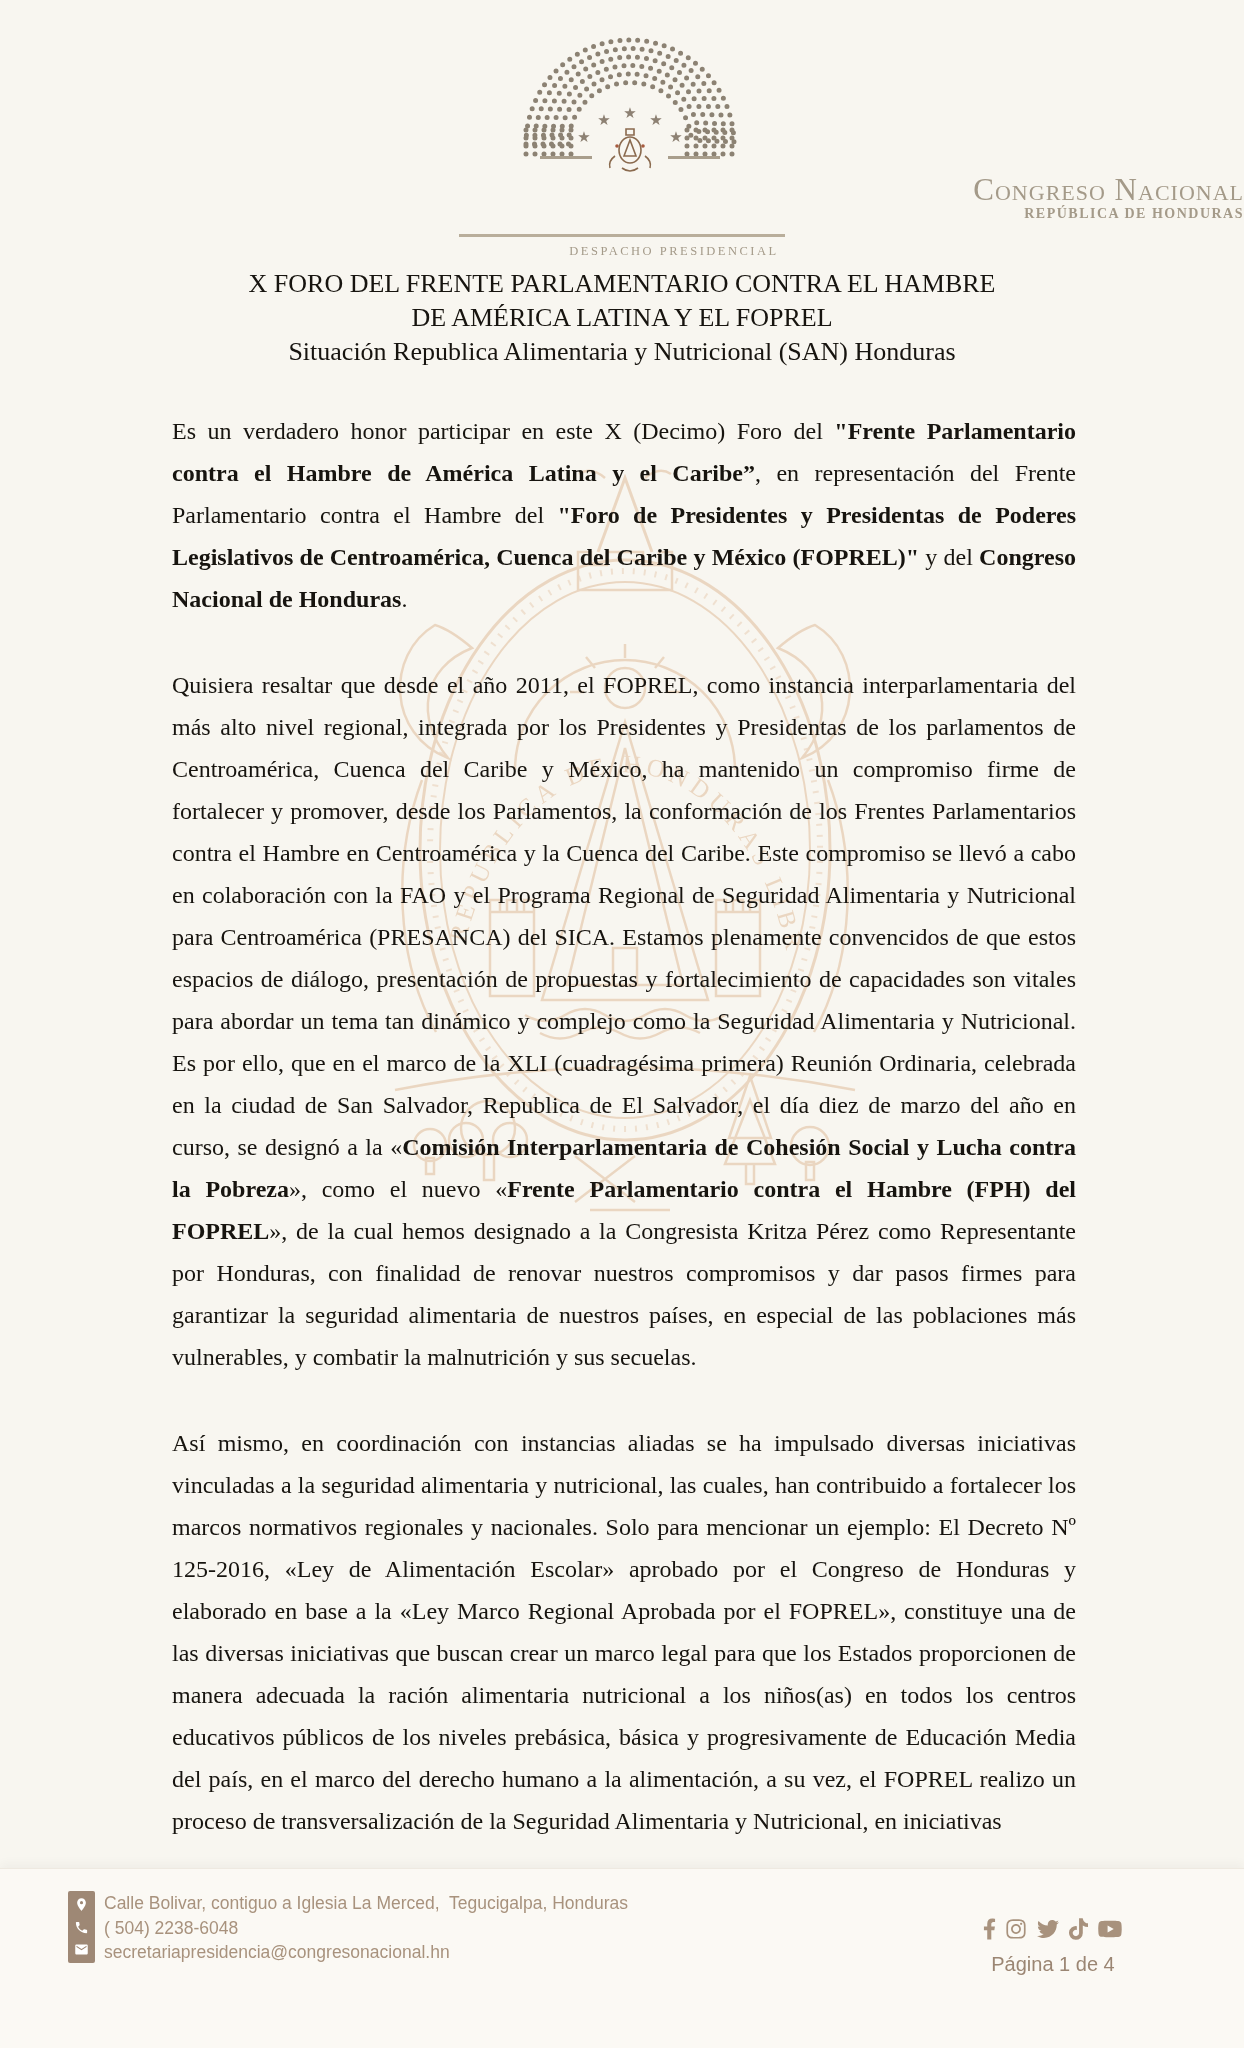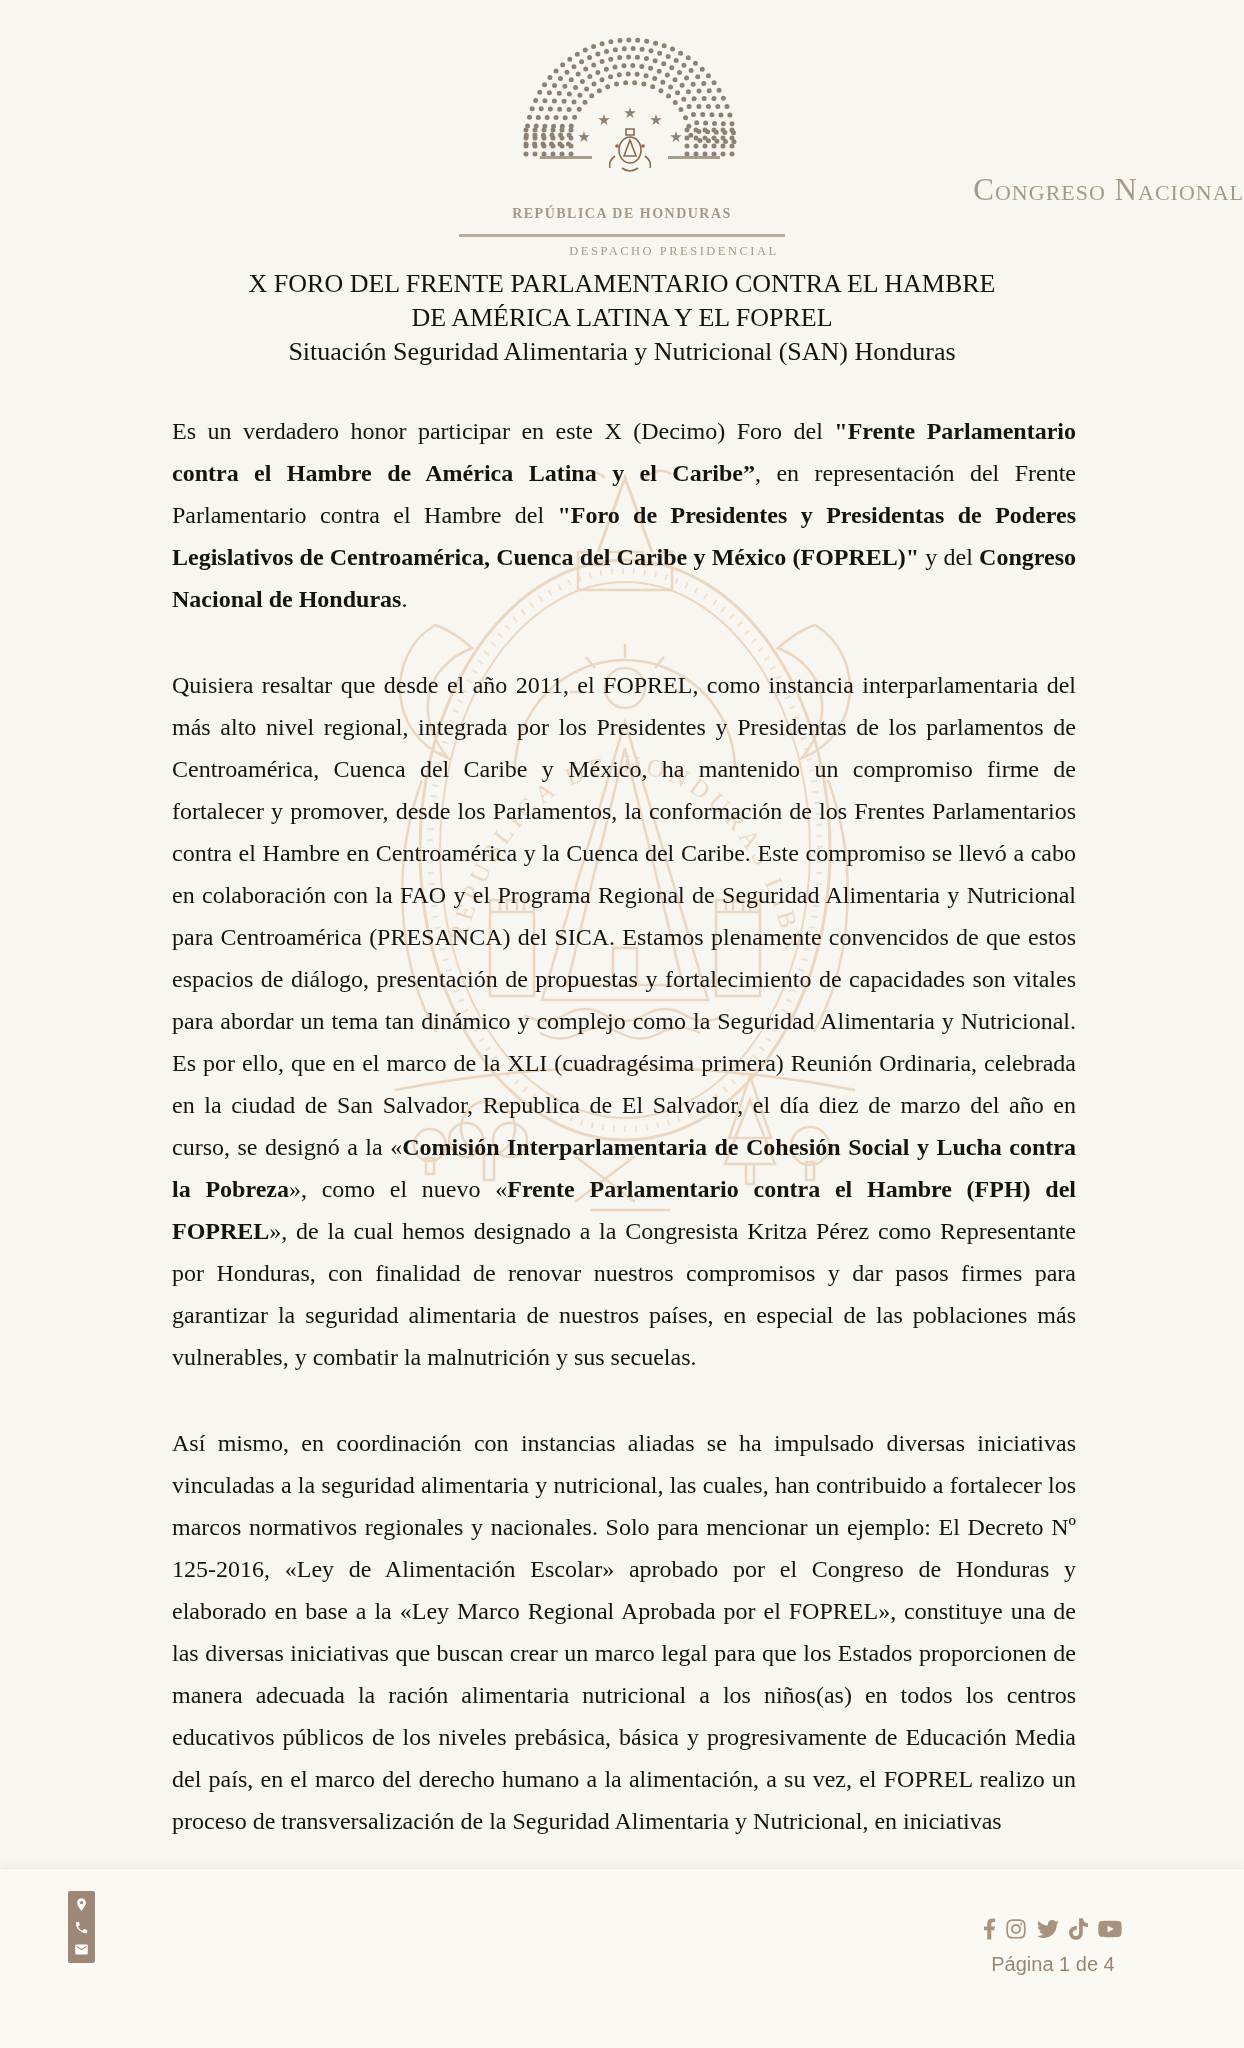--- a/index.html
+++ b/index.html
@@ -10,21 +10,21 @@
   }
   
   .watermark{position:absolute;left:340px;top:440px;width:570px;height:810px;opacity:.5;pointer-events:none;}
   
   .logo-seats{position:absolute;left:452px;top:26px;width:340px;height:152px;}
   .org-name{
     position:absolute;top:172px;left:0;width:100%;text-align:right;
     font-variant:small-caps;font-size:31px;letter-spacing:1px;color:#a49a89;
   }
   .org-country{
-    position:absolute;top:206px;left:0;width:100%;text-align:center;
+    position:absolute;top:206px;left:0;width:100%;text-align:right;
     font-size:14px;letter-spacing:1.5px;color:#a49a89;font-weight:bold;
   }
   .org-rule{position:absolute;top:234px;left:459px;width:326px;height:2.5px;background:#b9ae9b;}
   .org-office{
     position:absolute;top:244px;left:8px;width:100%;text-align:center;
     font-size:12.5px;letter-spacing:2.5px;color:#a49a89;padding-left:44px;
   }
   
   .doc-title{position:absolute;top:267px;left:122px;width:1000px;text-align:center;
     font-weight:normal;font-size:26px;line-height:34px;}
@@ -148,21 +148,21 @@
   </svg>
 
   <div class="org-name">Congreso Nacional</div>
   <div class="org-country">REPÚBLICA DE HONDURAS</div>
   <div class="org-rule"></div>
   <div class="org-office">DESPACHO PRESIDENCIAL</div>
 
   <div class="doc-title">
     <div>X FORO DEL FRENTE PARLAMENTARIO CONTRA EL HAMBRE</div>
     <div>DE AMÉRICA LATINA Y EL FOPREL</div>
-    <div>Situación Seguridad Alimentaria y Nutricional (SAN) Honduras</div>
+    <div>Situación Republica Alimentaria y Nutricional (SAN) Honduras</div>
   </div>
 
   <div class="doc-body">
     <p><span>Es un verdadero honor participar en este X (Decimo) Foro del </span><span class="b">"Frente Parlamentario contra el Hambre de América Latina y el Caribe”</span><span>, en representación del Frente Parlamentario contra el Hambre del </span><span class="b">"Foro de Presidentes y Presidentas de Poderes Legislativos de Centroamérica, Cuenca del Caribe y México (FOPREL)"</span><span> y del </span><span class="b">Congreso Nacional de Honduras</span><span>.</span></p>
     <p><span>Quisiera resaltar que desde el año 2011, el FOPREL, como instancia interparlamentaria del más alto nivel regional, integrada por los Presidentes y Presidentas de los parlamentos de Centroamérica, Cuenca del Caribe y México, ha mantenido un compromiso firme de fortalecer y promover, desde los Parlamentos, la conformación de los Frentes Parlamentarios contra el Hambre en Centroamérica y la Cuenca del Caribe. Este compromiso se llevó a cabo en colaboración con la FAO y el Programa Regional de Seguridad Alimentaria y Nutricional para Centroamérica (PRESANCA) del SICA. Estamos plenamente convencidos de que estos espacios de diálogo, presentación de propuestas y fortalecimiento de capacidades son vitales para abordar un tema tan dinámico y complejo como la Seguridad Alimentaria y Nutricional. Es por ello, que en el marco de la XLI (cuadragésima primera) Reunión Ordinaria, celebrada en la ciudad de San Salvador, Republica de El Salvador, el día diez de marzo del año en curso, se designó a la «</span><span class="b">Comisión Interparlamentaria de Cohesión Social y Lucha contra la Pobreza</span><span>», como el nuevo «</span><span class="b">Frente Parlamentario contra el Hambre (FPH) del FOPREL</span><span>», de la cual hemos designado a la Congresista Kritza Pérez como Representante por Honduras, con finalidad de renovar nuestros compromisos y dar pasos firmes para garantizar la seguridad alimentaria de nuestros países, en especial de las poblaciones más vulnerables, y combatir la malnutrición y sus secuelas.</span></p>
     <p><span>Así mismo, en coordinación con instancias aliadas se ha impulsado diversas iniciativas vinculadas a la seguridad alimentaria y nutricional, las cuales, han contribuido a fortalecer los marcos normativos regionales y nacionales. Solo para mencionar un ejemplo: El Decreto Nº 125-2016, «Ley de Alimentación Escolar» aprobado por el Congreso de Honduras y elaborado en base a la «Ley Marco Regional Aprobada por el FOPREL», constituye una de las diversas iniciativas que buscan crear un marco legal para que los Estados proporcionen de manera adecuada la ración alimentaria nutricional a los niños(as) en todos los centros educativos públicos de los niveles prebásica, básica y progresivamente de Educación Media del país, en el marco del derecho humano a la alimentación, a su vez, el FOPREL realizo un proceso de transversalización de la Seguridad Alimentaria y Nutricional, en iniciativas</span></p>
   </div>
 
   <div class="footer">
     <div class="contact-bar">
@@ -170,20 +170,25 @@
         <path d="M12 2C8.13 2 5 5.13 5 9c0 5.25 7 13 7 13s7-7.75 7-13c0-3.87-3.13-7-7-7zm0 9.5a2.5 2.5 0 1 1 0-5 2.5 2.5 0 0 1 0 5z"></path>
       </svg>
       <svg viewBox="0 0 24 24" fill="#ffffff">
         <path d="M6.62 10.79c1.44 2.83 3.76 5.14 6.59 6.59l2.2-2.2c.27-.27.67-.36 1.02-.24 1.12.37 2.33.57 3.57.57.55 0 1 .45 1 1V20c0 .55-.45 1-1 1-9.39 0-17-7.61-17-17 0-.55.45-1 1-1h3.5c.55 0 1 .45 1 1 0 1.25.2 2.45.57 3.57.11.35.03.74-.25 1.02l-2.2 2.2z"></path>
       </svg>
       <svg viewBox="0 0 24 24" fill="#ffffff">
         <path d="M20 4H4c-1.1 0-2 .9-2 2v12c0 1.1.9 2 2 2h16c1.1 0 2-.9 2-2V6c0-1.1-.9-2-2-2zm0 4l-8 5-8-5V6l8 5 8-5v2z"></path>
       </svg>
     </div>
 
+    <div class="contact-lines">
+      <div>Calle Bolivar, contiguo a Iglesia La Merced,  Tegucigalpa, Honduras</div>
+      <div>( 504) 2238-6048</div>
+      <div>secretariapresidencia@congresonacional.hn</div>
+    </div>
 
     <div class="footer-right">
       <div class="social-row">
         <svg viewBox="0 0 320 512" style="width:13px">
           <path d="M279.14 288l14.22-92.66h-88.91v-60.13c0-25.35 12.42-50.06 52.24-50.06h40.42V6.26S260.43 0 225.36 0c-73.22 0-121.08 44.38-121.08 124.72v70.62H22.89V288h81.39v224h100.17V288z"></path>
         </svg>
         <svg viewBox="0 0 448 512" style="width:22px">
           <path d="M224.1 141c-63.6 0-114.9 51.3-114.9 114.9s51.3 114.9 114.9 114.9S339 319.5 339 255.9 287.7 141 224.1 141zm0 189.6c-41.1 0-74.7-33.5-74.7-74.7s33.5-74.7 74.7-74.7 74.7 33.5 74.7 74.7-33.6 74.7-74.7 74.7zm146.4-194.3c0 14.9-12 26.8-26.8 26.8-14.9 0-26.8-12-26.8-26.8s12-26.8 26.8-26.8 26.8 12 26.8 26.8zm76.1 27.2c-1.7-35.9-9.9-67.7-36.2-93.9-26.2-26.2-58-34.4-93.9-36.2-37-2.1-147.9-2.1-184.9 0-35.8 1.7-67.6 9.9-93.9 36.1s-34.4 58-36.2 93.9c-2.1 37-2.1 147.9 0 184.9 1.7 35.9 9.9 67.7 36.2 93.9s58 34.4 93.9 36.2c37 2.1 147.9 2.1 184.9 0 35.9-1.7 67.7-9.9 93.9-36.2 26.2-26.2 34.4-58 36.2-93.9 2.1-37 2.1-147.8 0-184.8zM398.8 388c-7.8 19.6-22.9 34.7-42.6 42.6-29.5 11.7-99.5 9-132.1 9s-102.7 2.6-132.1-9c-19.6-7.8-34.7-22.9-42.6-42.6-11.7-29.5-9-99.5-9-132.1s-2.6-102.7 9-132.1c7.8-19.6 22.9-34.7 42.6-42.6 29.5-11.7 99.5-9 132.1-9s102.7-2.6 132.1 9c19.6 7.8 34.7 22.9 42.6 42.6 11.7 29.5 9 99.5 9 132.1s2.7 102.7-9 132.1z"></path>
         </svg>
         <svg viewBox="0 0 512 512" style="width:24px">

